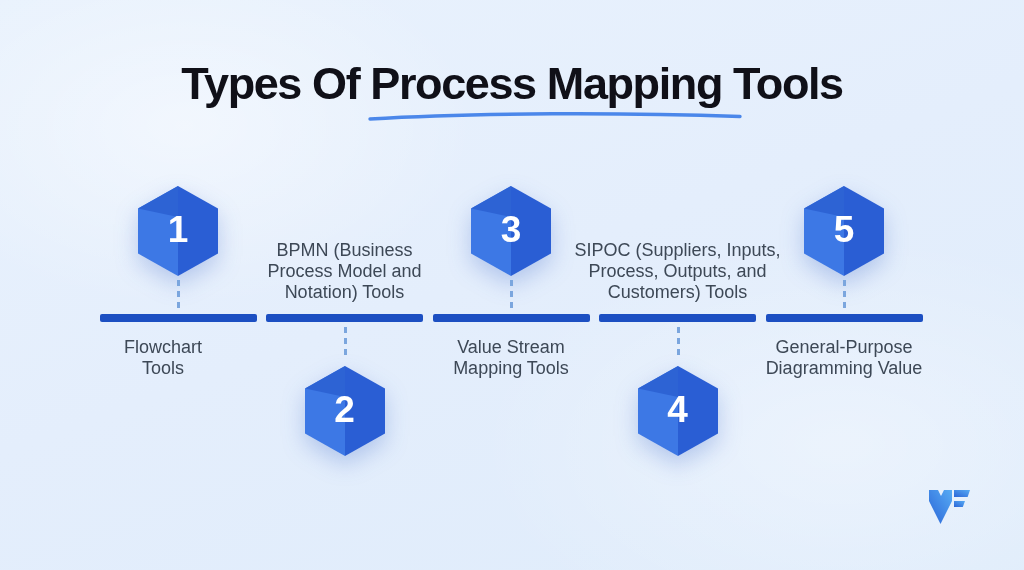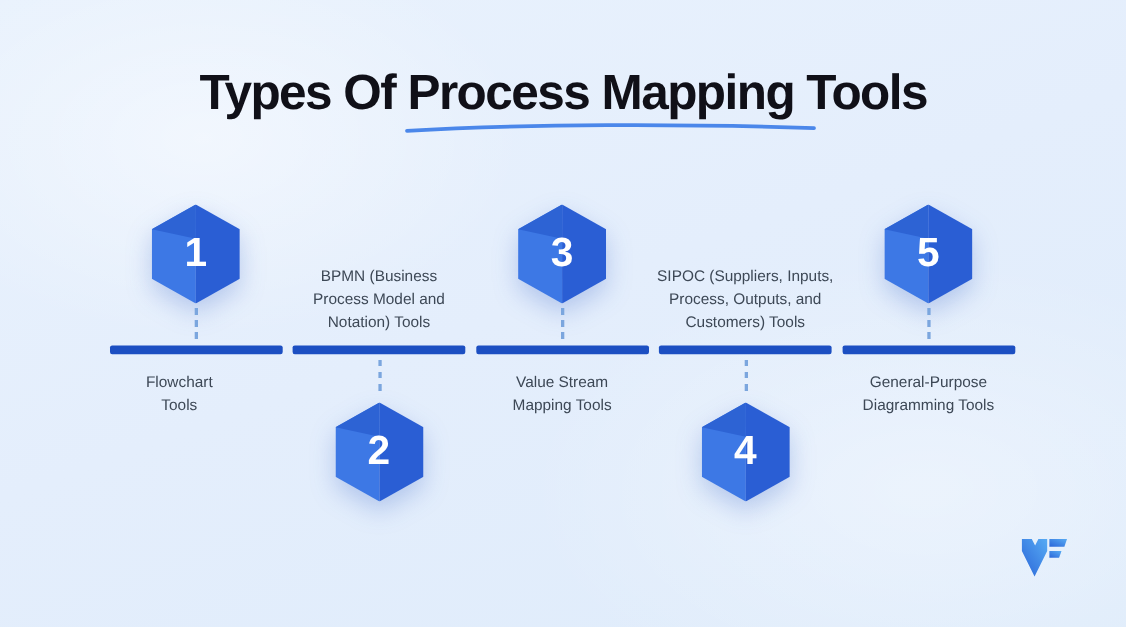--- a/index.html
+++ b/index.html
@@ -30,21 +30,21 @@
     position:absolute;inset:0;display:flex;align-items:center;justify-content:center;
     color:#ffffff;font-size:37px;font-weight:700;padding-bottom:2px;
   }
   .connector{
     position:absolute;width:3px;
     background:repeating-linear-gradient(to bottom, var(--dash,#7ba6de) 0 6px, transparent 6px 11px);
   }
   .label{
     position:absolute;
     text-align:center;white-space:pre-line;
-    font-size:14px;line-height:21px;font-weight:400;
+    font-size:18px;line-height:21px;font-weight:400;
     color:var(--labelText,#3d4856);
   }
   
   .c1{left:99.5px}.c2{left:266px}.c3{left:432.5px}.c4{left:599px}.c5{left:765.5px}
   .hex.i1{left:138px;top:186px}.hex.i3{left:471px;top:186px}.hex.i5{left:804px;top:186px}
   .hex.i2{left:304.5px;top:366px}.hex.i4{left:637.5px;top:366px}
   .connector.i1{left:177px;top:280px;height:30px}
   .connector.i3{left:510px;top:280px;height:30px}
   .connector.i5{left:843px;top:280px;height:30px}
   .connector.i2{left:343.5px;top:327px;height:33px}
@@ -125,21 +125,21 @@
   <div class="hex i5">
     <svg viewBox="0 0 80 90">
       <polygon points="40,0 0,22.5 0,67.5 40,90" fill="var(--hexLeft,#3d78e5)"></polygon>
       <polygon points="40,0 80,22.5 80,67.5 40,90" fill="var(--hexRight,#2a5ed4)"></polygon>
       <polygon points="40,0 0,22.5 40,31" fill="var(--hexTop,#2d63d4)"></polygon>
     </svg>
     <div class="hex-num">5</div>
   </div>
   <div class="connector i5"></div>
   <div class="label below i5">General-Purpose
-Diagramming Tools</div>
+Diagramming Value</div>
 
   <svg class="logo" viewBox="0 0 50 42">
     <defs>
       <linearGradient id="lg" x1="0" y1="1" x2="1" y2="0">
         <stop offset="0" style="stop-color:var(--logoA,#2b66d8)"></stop>
         <stop offset="1" style="stop-color:var(--logoB,#57abf4)"></stop>
       </linearGradient>
     </defs>
     <g fill="url(#lg)">
       <path d="M5 4 L14 4 L17 10 L20 4 L28 4 L28 15 L16.5 38 L5 15 Z"></path>

